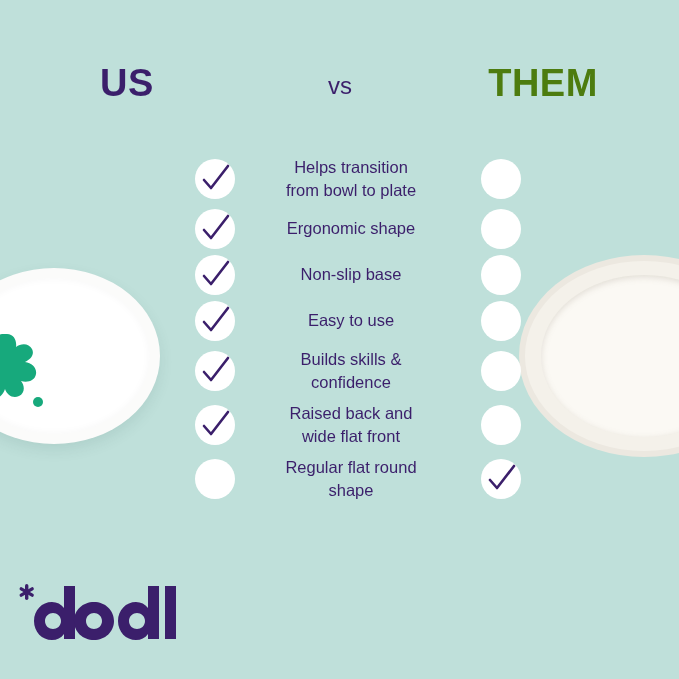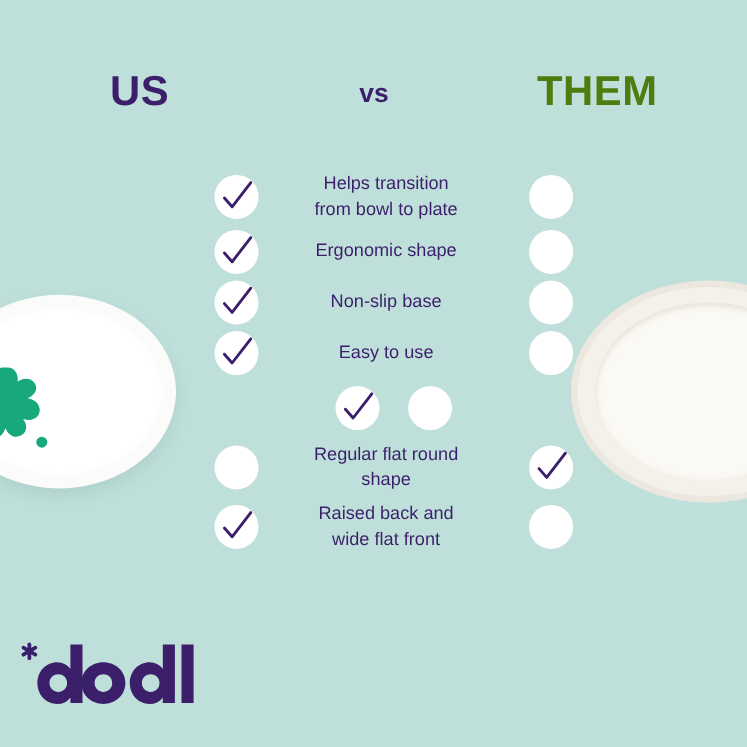--- a/index.html
+++ b/index.html
@@ -38,21 +38,21 @@
     letter-spacing: 0.5px;
     color: #3b1f6b;
   }
   .head-vs {
     position: absolute;
     left: 285px;
     width: 110px;
     text-align: center;
     top: 10px;
     font-size: 24px;
-    font-weight: bold;
+    font-weight: normal;
     color: #3b1f6b;
   }
   .head-them {
     position: absolute;
     left: 468px;
     width: 150px;
     text-align: center;
     top: 0;
     font-size: 38px;
     font-weight: bold;
@@ -278,57 +278,58 @@
         <div class="spacer-left"></div>
         <div class="cell-mark">
           <span class="dot">
             <span class="tick">
               <svg width="40" height="40" viewBox="0 0 40 40">
                 <path d="M9 21 L16 29 L33 7" fill="none" stroke="#3b1f6b" stroke-width="2.6" stroke-linecap="round" stroke-linejoin="round"></path>
               </svg>
             </span>
           </span>
         </div>
+        <div class="cell-label">Builds skills &amp;<br>confidence</div>
         <div class="spacer-mid"></div>
         <div class="cell-mark">
           <span class="dot"></span>
         </div>
       </div>
       <div class="row" style="height: 54px;">
         <div class="spacer-left"></div>
         <div class="cell-mark">
+          <span class="dot">
+            <span class="tick">
+              <svg width="40" height="40" viewBox="0 0 40 40">
+                <path d="M9 21 L16 29 L33 7" fill="none" stroke="#3b1f6b" stroke-width="2.6" stroke-linecap="round" stroke-linejoin="round"></path>
+              </svg>
+            </span>
+          </span>
+        </div>
+        <div class="cell-label">Raised back and<br>wide flat front</div>
+        <div class="spacer-mid"></div>
+        <div class="cell-mark">
+          <span class="dot"></span>
+        </div>
+      </div>
+      <div class="row" style="height: 54px;">
+        <div class="spacer-left"></div>
+        <div class="cell-mark">
           <span class="dot"></span>
         </div>
         <div class="cell-label">Regular flat round<br>shape</div>
         <div class="spacer-mid"></div>
         <div class="cell-mark">
           <span class="dot">
             <span class="tick">
               <svg width="40" height="40" viewBox="0 0 40 40">
                 <path d="M9 21 L16 29 L33 7" fill="none" stroke="#3b1f6b" stroke-width="2.6" stroke-linecap="round" stroke-linejoin="round"></path>
               </svg>
             </span>
           </span>
-        </div>
-      </div>
-      <div class="row" style="height: 54px;">
-        <div class="spacer-left"></div>
-        <div class="cell-mark">
-          <span class="dot">
-            <span class="tick">
-              <svg width="40" height="40" viewBox="0 0 40 40">
-                <path d="M9 21 L16 29 L33 7" fill="none" stroke="#3b1f6b" stroke-width="2.6" stroke-linecap="round" stroke-linejoin="round"></path>
-              </svg>
-            </span>
-          </span>
-        </div>
-        <div class="cell-label">Raised back and<br>wide flat front</div>
-        <div class="spacer-mid"></div>
-        <div class="cell-mark">
-          <span class="dot"></span>
         </div>
       </div>
     </div>
 
   <div class="logo">
     <svg width="160" height="70" viewBox="0 0 160 70" aria-hidden="true">
       <g fill="#3b1f6b">
         <g>
           <rect x="7" y="2" width="3.4" height="16" rx="1.7"></rect>
           <rect x="7" y="2" width="3.4" height="16" rx="1.7" transform="rotate(60 8.7 10)"></rect>

